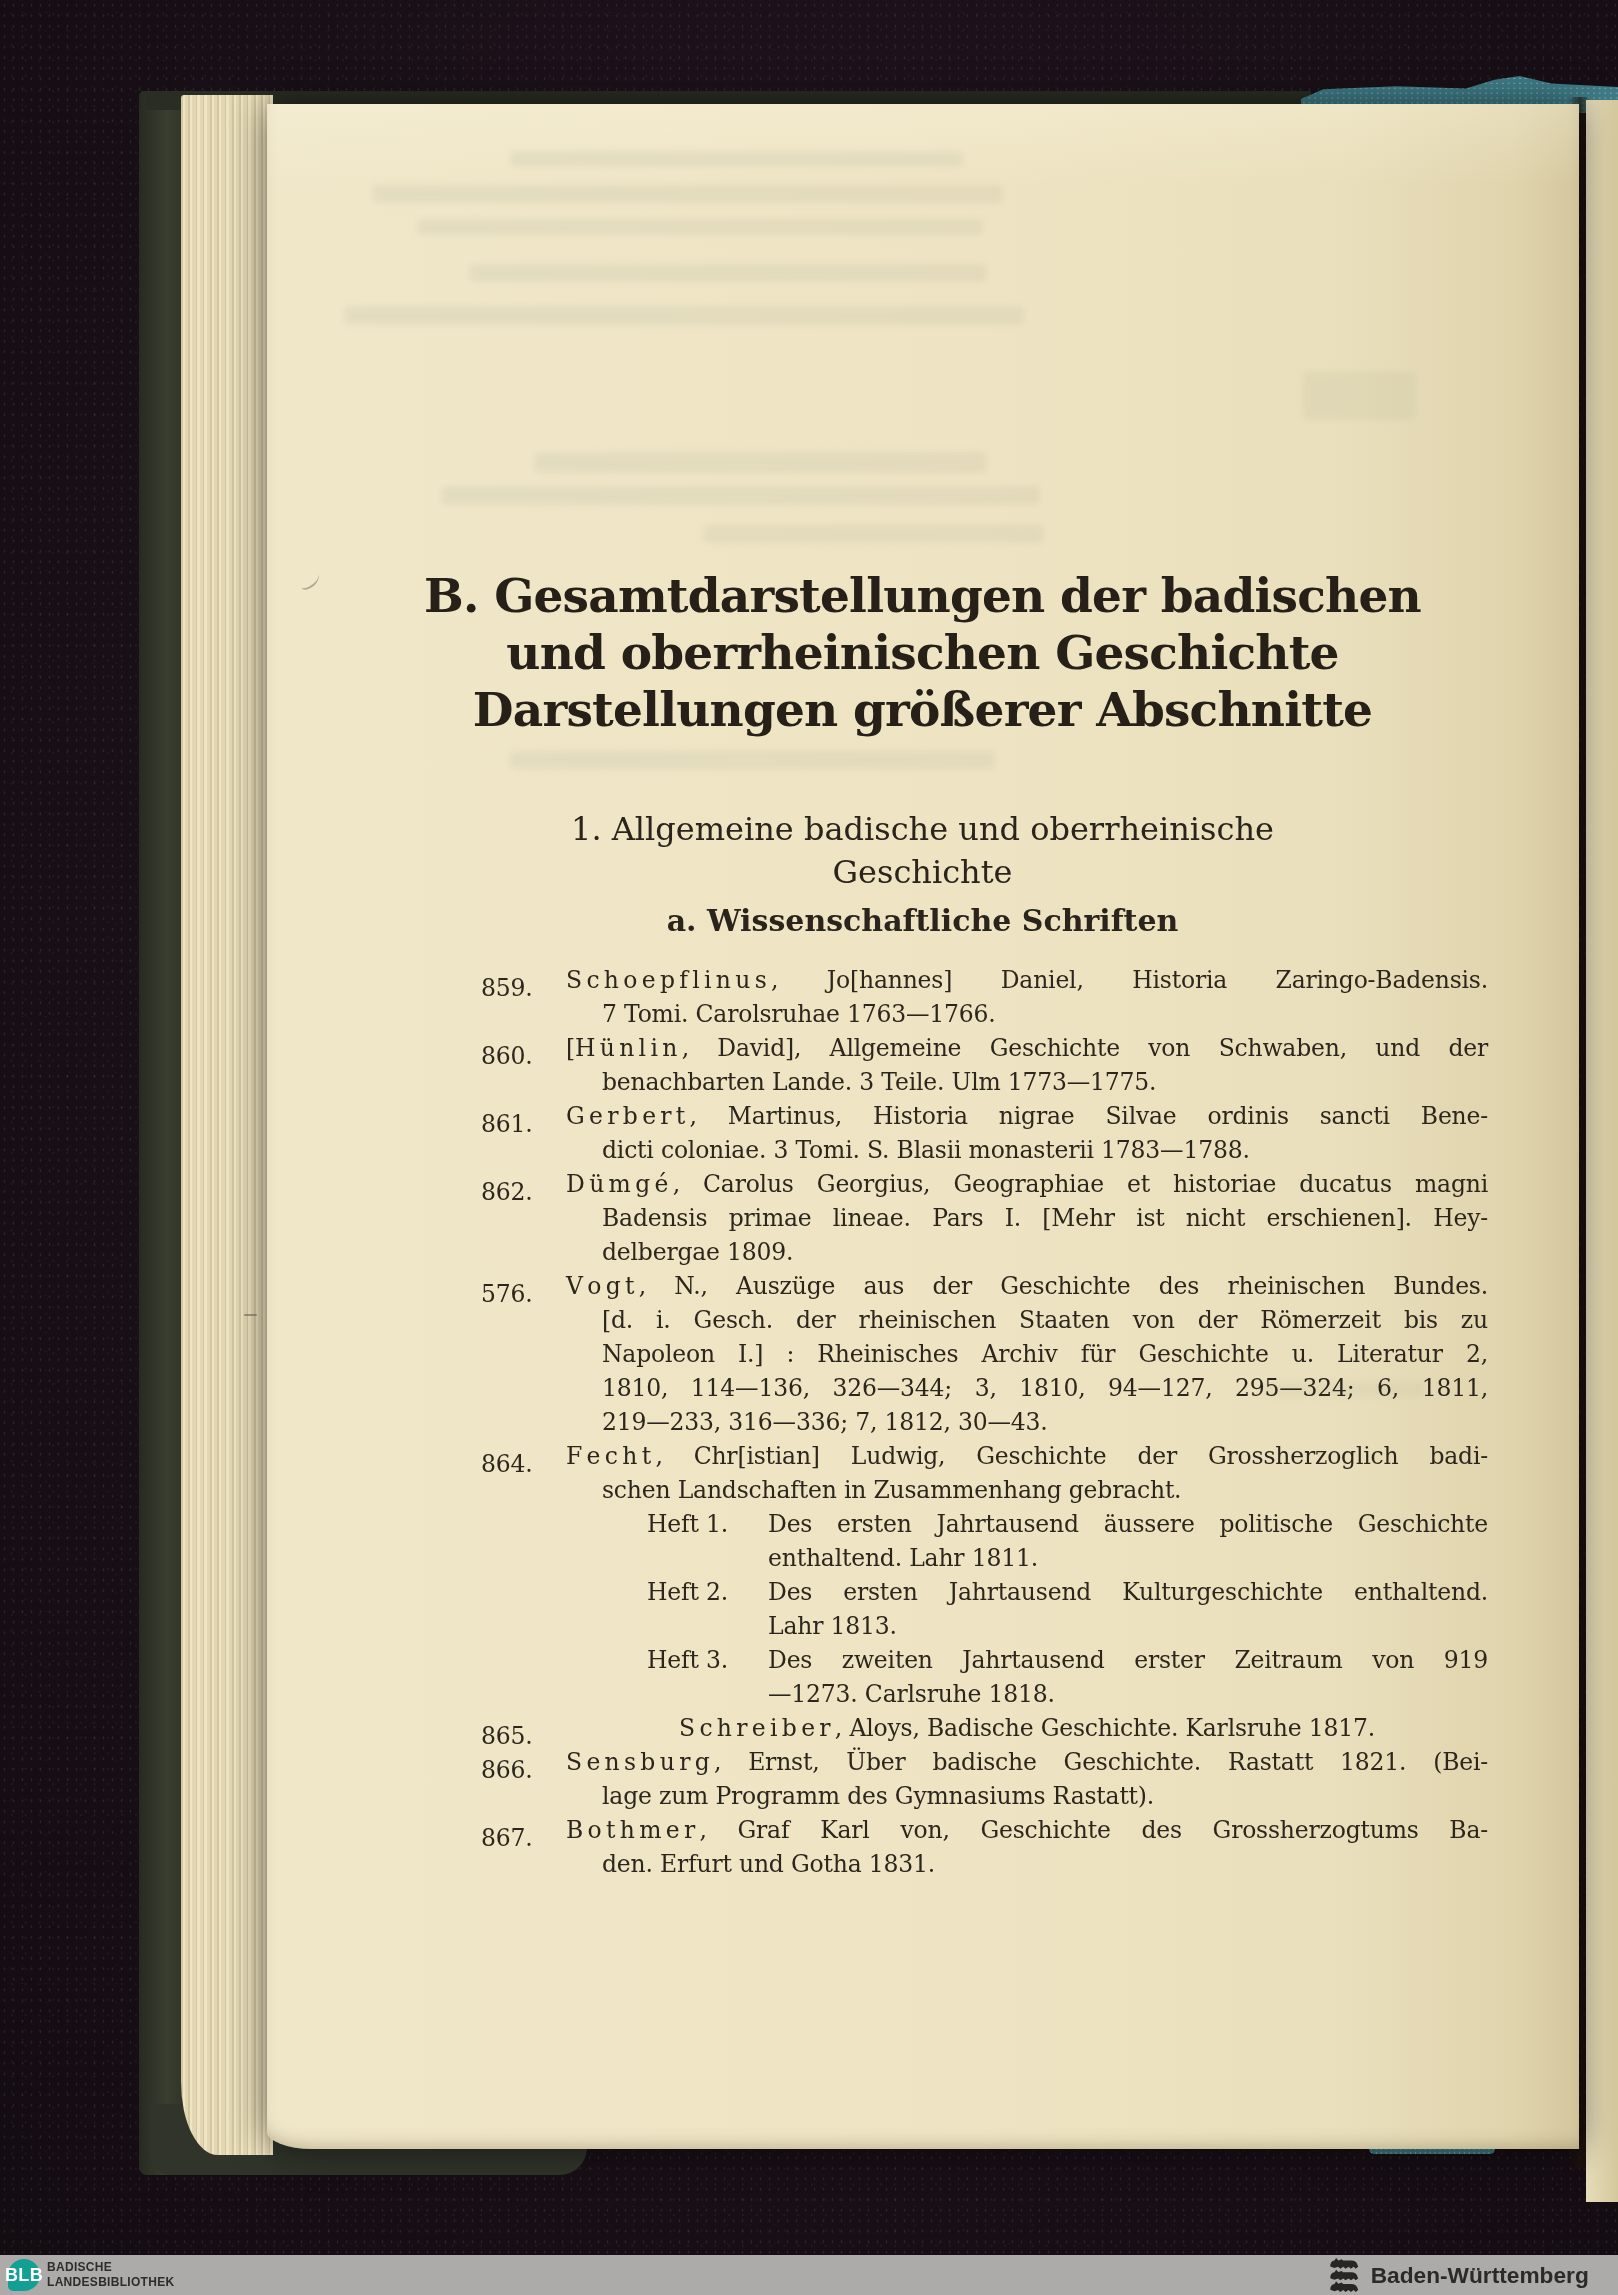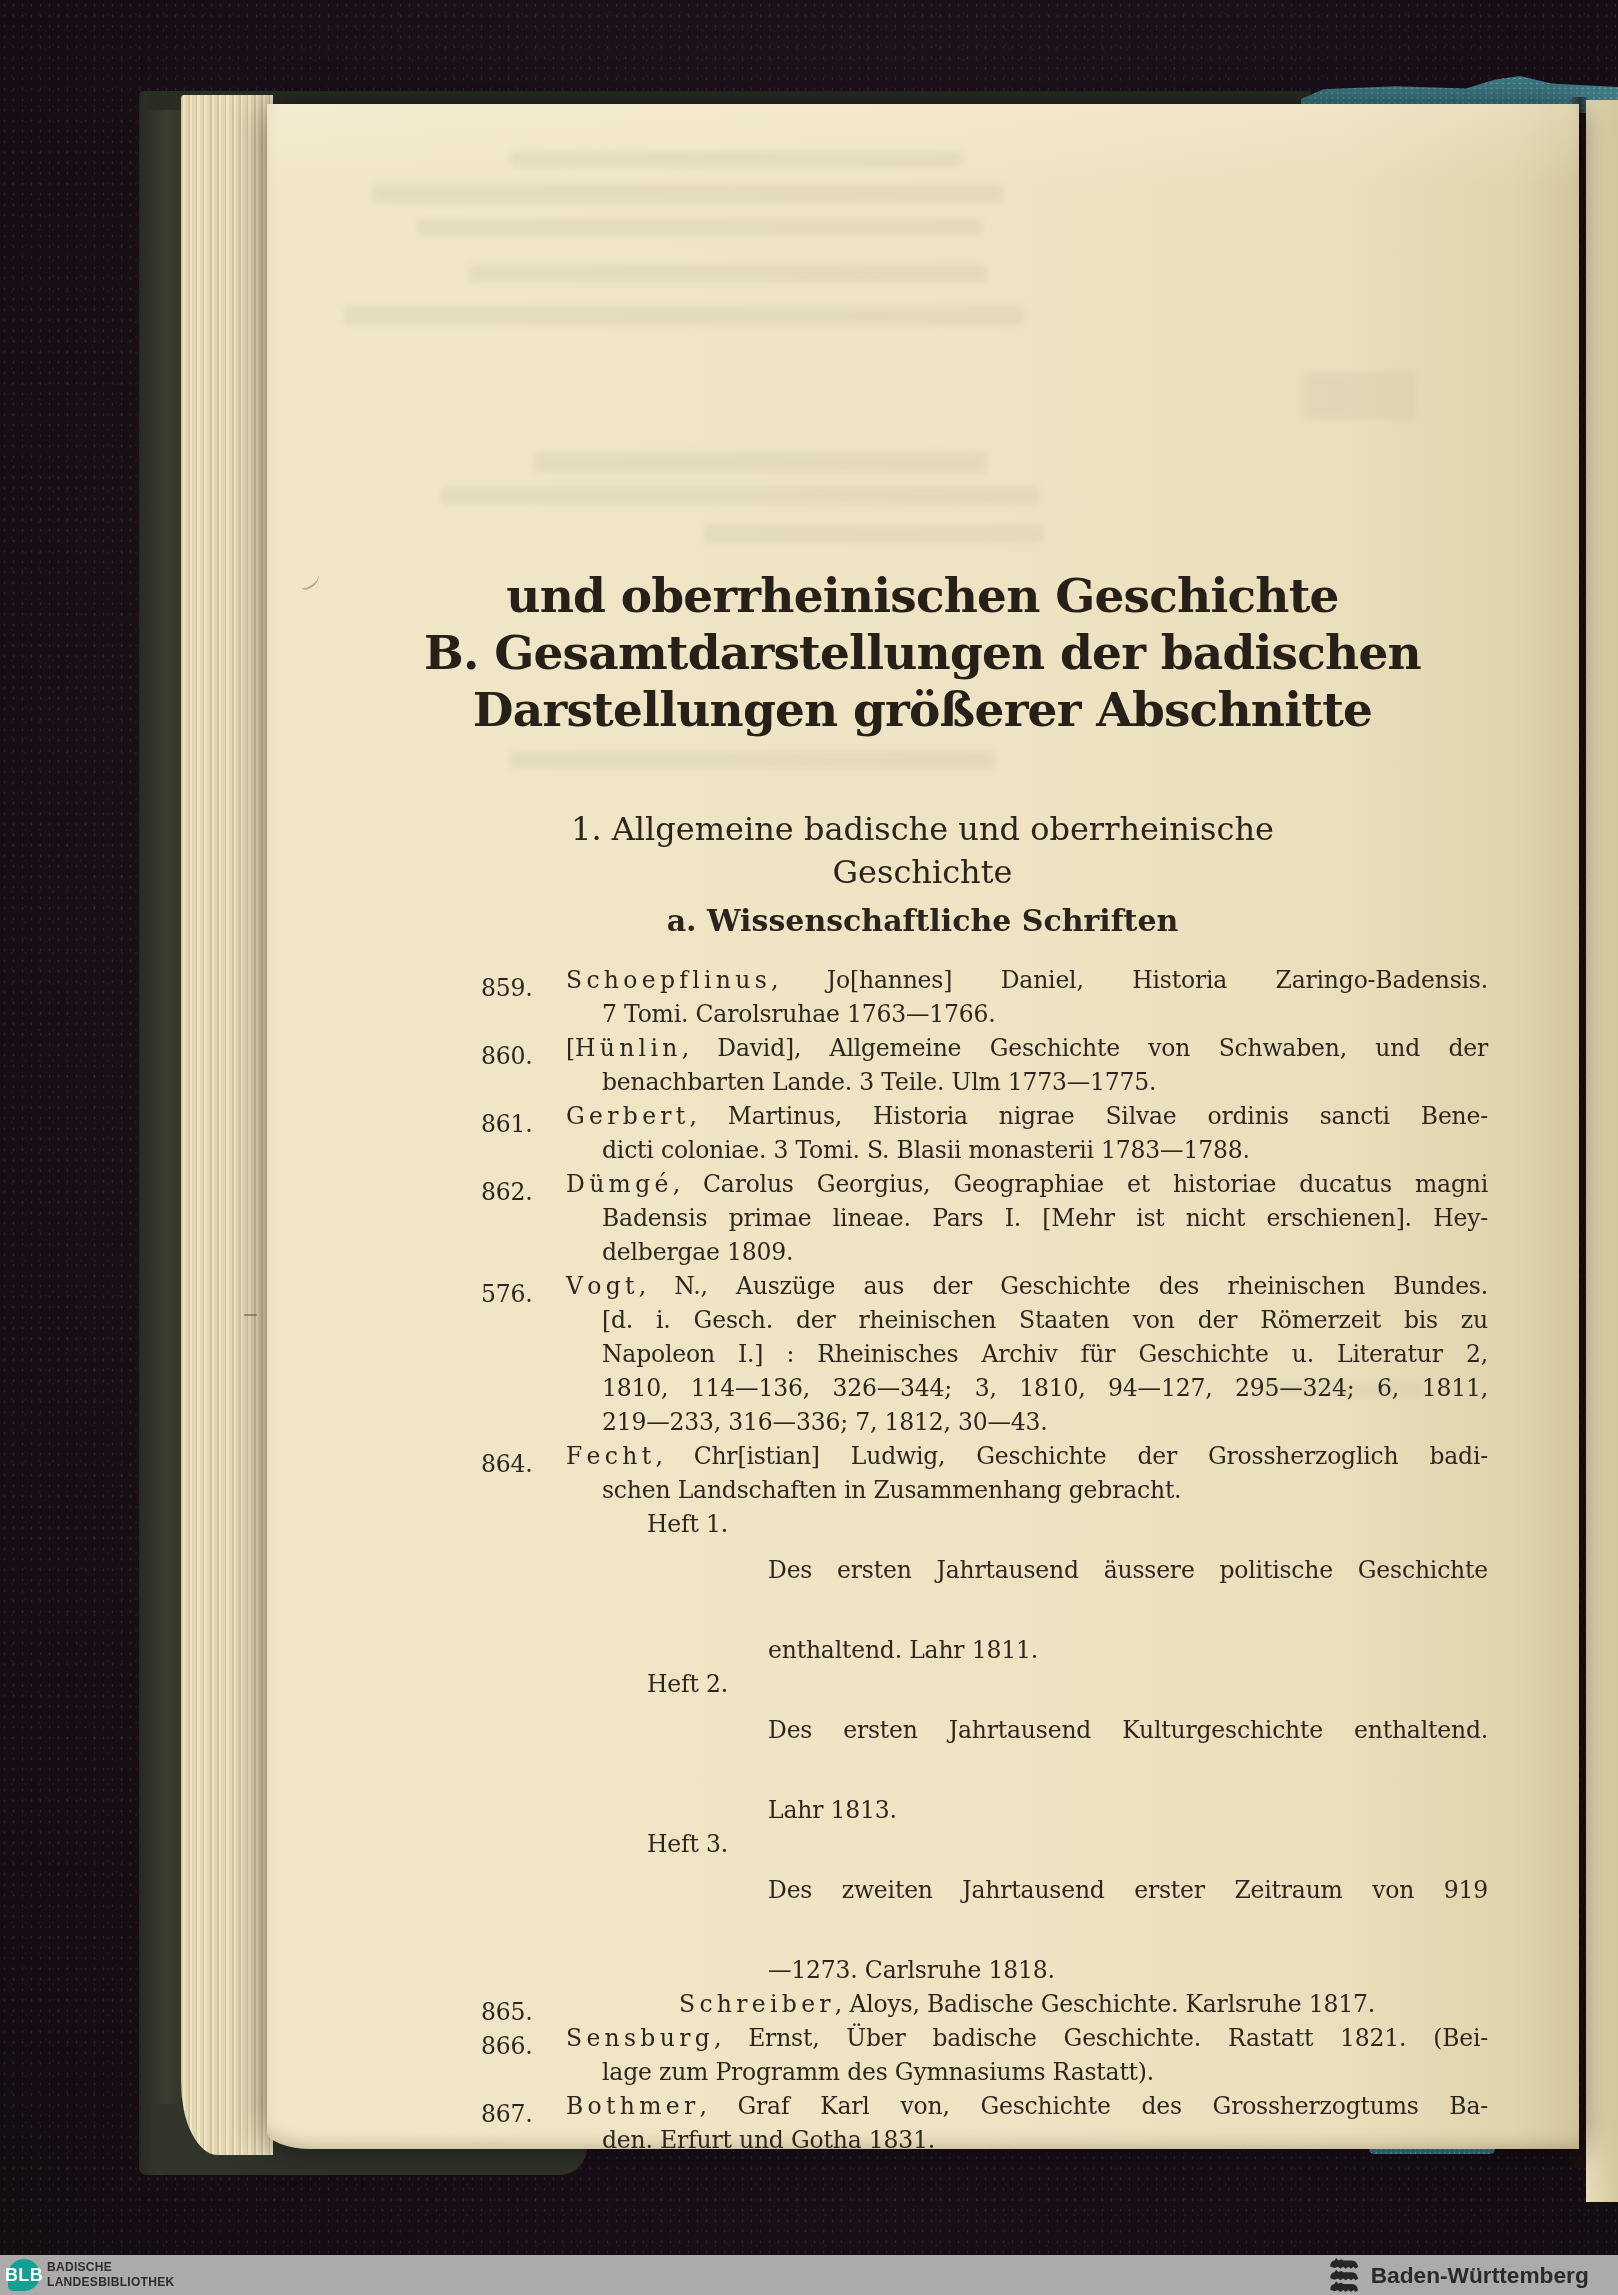--- a/index.html
+++ b/index.html
@@ -55,21 +55,21 @@
   .entries{position:absolute;top:859px;width:100%;font-size:23.5px;line-height:34px;letter-spacing:-0.2px;}
   .entry{position:relative;}
   .num{position:absolute;left:125px;top:8px;width:50px;text-align:right;}
   .etext{margin-left:210px;width:922px;}
   .line{padding-left:36px;}
   .line.first{padding-left:0;text-align:center;}
   .line.j{text-align:justify;text-align-last:justify;}
   .heft{display:flex;margin-left:81px;}
   .heft-label{flex:none;width:121px;}
   .heft-text{flex:1;}
-  .heft-text .line{padding-left:0;margin-top:46px;}
+  .heft-text .line{padding-left:0;}
   
   .footer{position:absolute;left:0;top:2255px;width:1618px;height:40px;background:#acabA9;background:#acaba9;
     font-family:"Liberation Sans","DejaVu Sans",sans-serif;}
   .blb-badge{position:absolute;left:8px;top:4px;width:32px;height:32px;background:#12a095;
     border-radius:50% 50% 50% 4.9px;display:flex;align-items:center;justify-content:center;}
   .blb-badge span{color:#fff;font-weight:700;font-size:18px;letter-spacing:0.4px;}
   .blb-name{position:absolute;left:47px;top:4.9px;font-weight:700;font-size:12px;line-height:15.4px;
     letter-spacing:0.3px;color:#2d2d2d;}
   .bw-group{position:absolute;left:1327px;top:0;height:40px;display:flex;align-items:center;}
   .bw-lions{width:34px;height:36px;margin-right:9.7px;}
@@ -101,22 +101,22 @@
     <div class="smudge" style="left:174px;top:382px;width:599px;height:19.4px"></div>
     <div class="smudge" style="left:437px;top:421px;width:340px;height:18px"></div>
     <div class="smudge" style="left:243px;top:647px;width:485px;height:18px"></div>
     <div class="smudge" style="left:995px;top:1278px;width:162px;height:14.6px;opacity:.07"></div>
     <div class="smudge" style="left:1036px;top:267px;width:113px;height:49px;opacity:.08"></div>
     <div class="pencil-curve" style="left:32px;top:469px"></div>
     <div class="pencil-dash" style="left:-22.7px;top:1210px;width:13px;height:2.4px"></div>
 
     <div class="content">
       <div class="title">
+        <div>B. Gesamtdarstellungen der badischen</div>
         <div>und oberrheinischen Geschichte</div>
-        <div>B. Gesamtdarstellungen der badischen</div>
         <div>Darstellungen größerer Abschnitte</div>
       </div>
       <div class="sub1">
         <div>1. Allgemeine badische und oberrheinische</div>
         <div>Geschichte</div>
       </div>
       <div class="sub2">a. Wissenschaftliche Schriften</div>
       <div class="entries">
           <div class="entry">
             <span class="num">859.</span>

